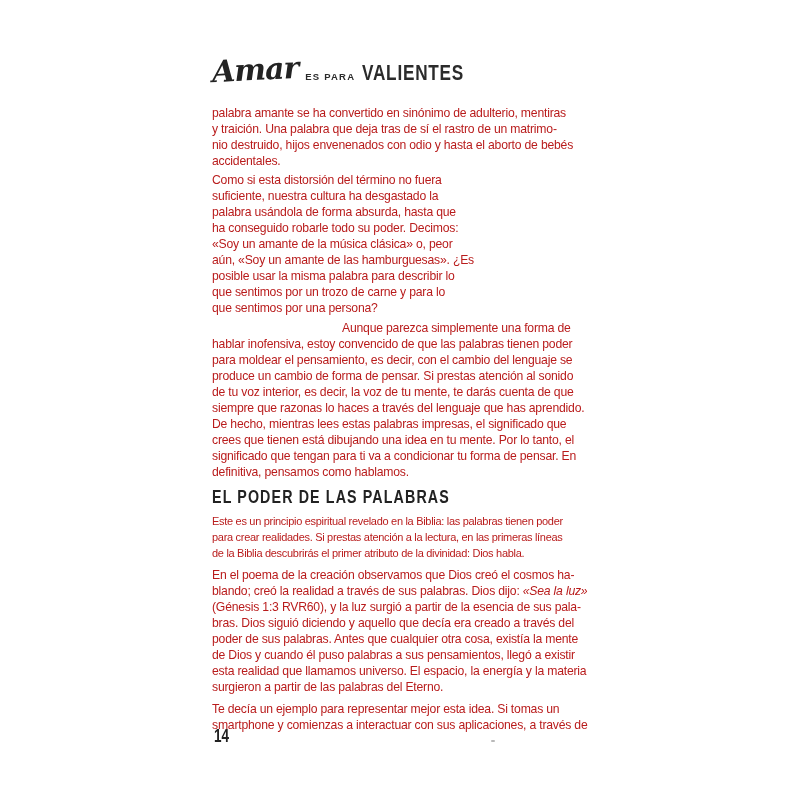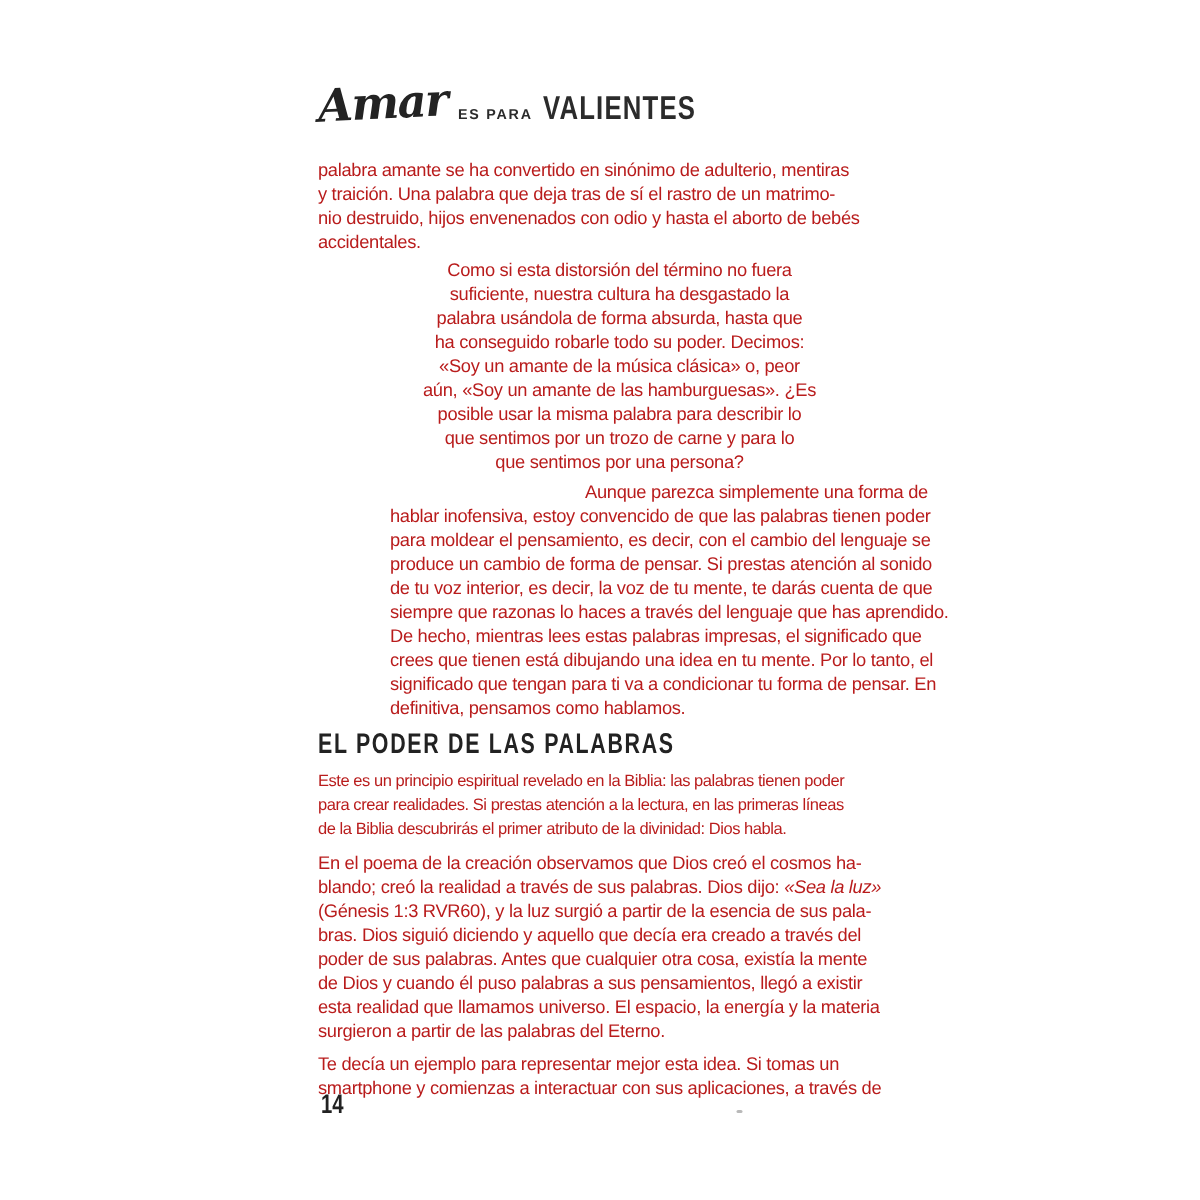--- a/index.html
+++ b/index.html
@@ -28,22 +28,22 @@
     white-space: pre; color: #b91c1c;
   }
   .p1 { margin-bottom: 3px; }
   .row { display: flex; margin-bottom: 4px; }
   .headcol { width: 132px; flex: none; padding-top: 11px; }
   .sidehead {
     display: inline-block; font-weight: bold; font-size: 19px; line-height: 23px;
     letter-spacing: 1.5px; color: #222; white-space: pre;
     transform: scaleX(0.75); transform-origin: left top; width: 175px;
   }
-  .textcol { flex: 1; text-align: center; }
-  .p3 { text-indent: 130px; margin-bottom: 6px; margin-left: 48px; }
+  .textcol { flex: 1; }
+  .p3 { text-indent: 130px; margin-bottom: 6px; }
   .h2wrap { height: 20px; margin: 2px 0 7px 0; }
   .h2 {
     display: inline-block; font-weight: bold; font-size: 19px; letter-spacing: 1.5px;
     color: #222; white-space: nowrap; transform: scaleX(0.75); transform-origin: left center;
   }
   .p4 { font-size: 11px; letter-spacing: -0.3px; margin-bottom: 6px; }
   .p5 { margin-bottom: 6px; }
   .it { font-style: italic; }
 
   .pagenum {

